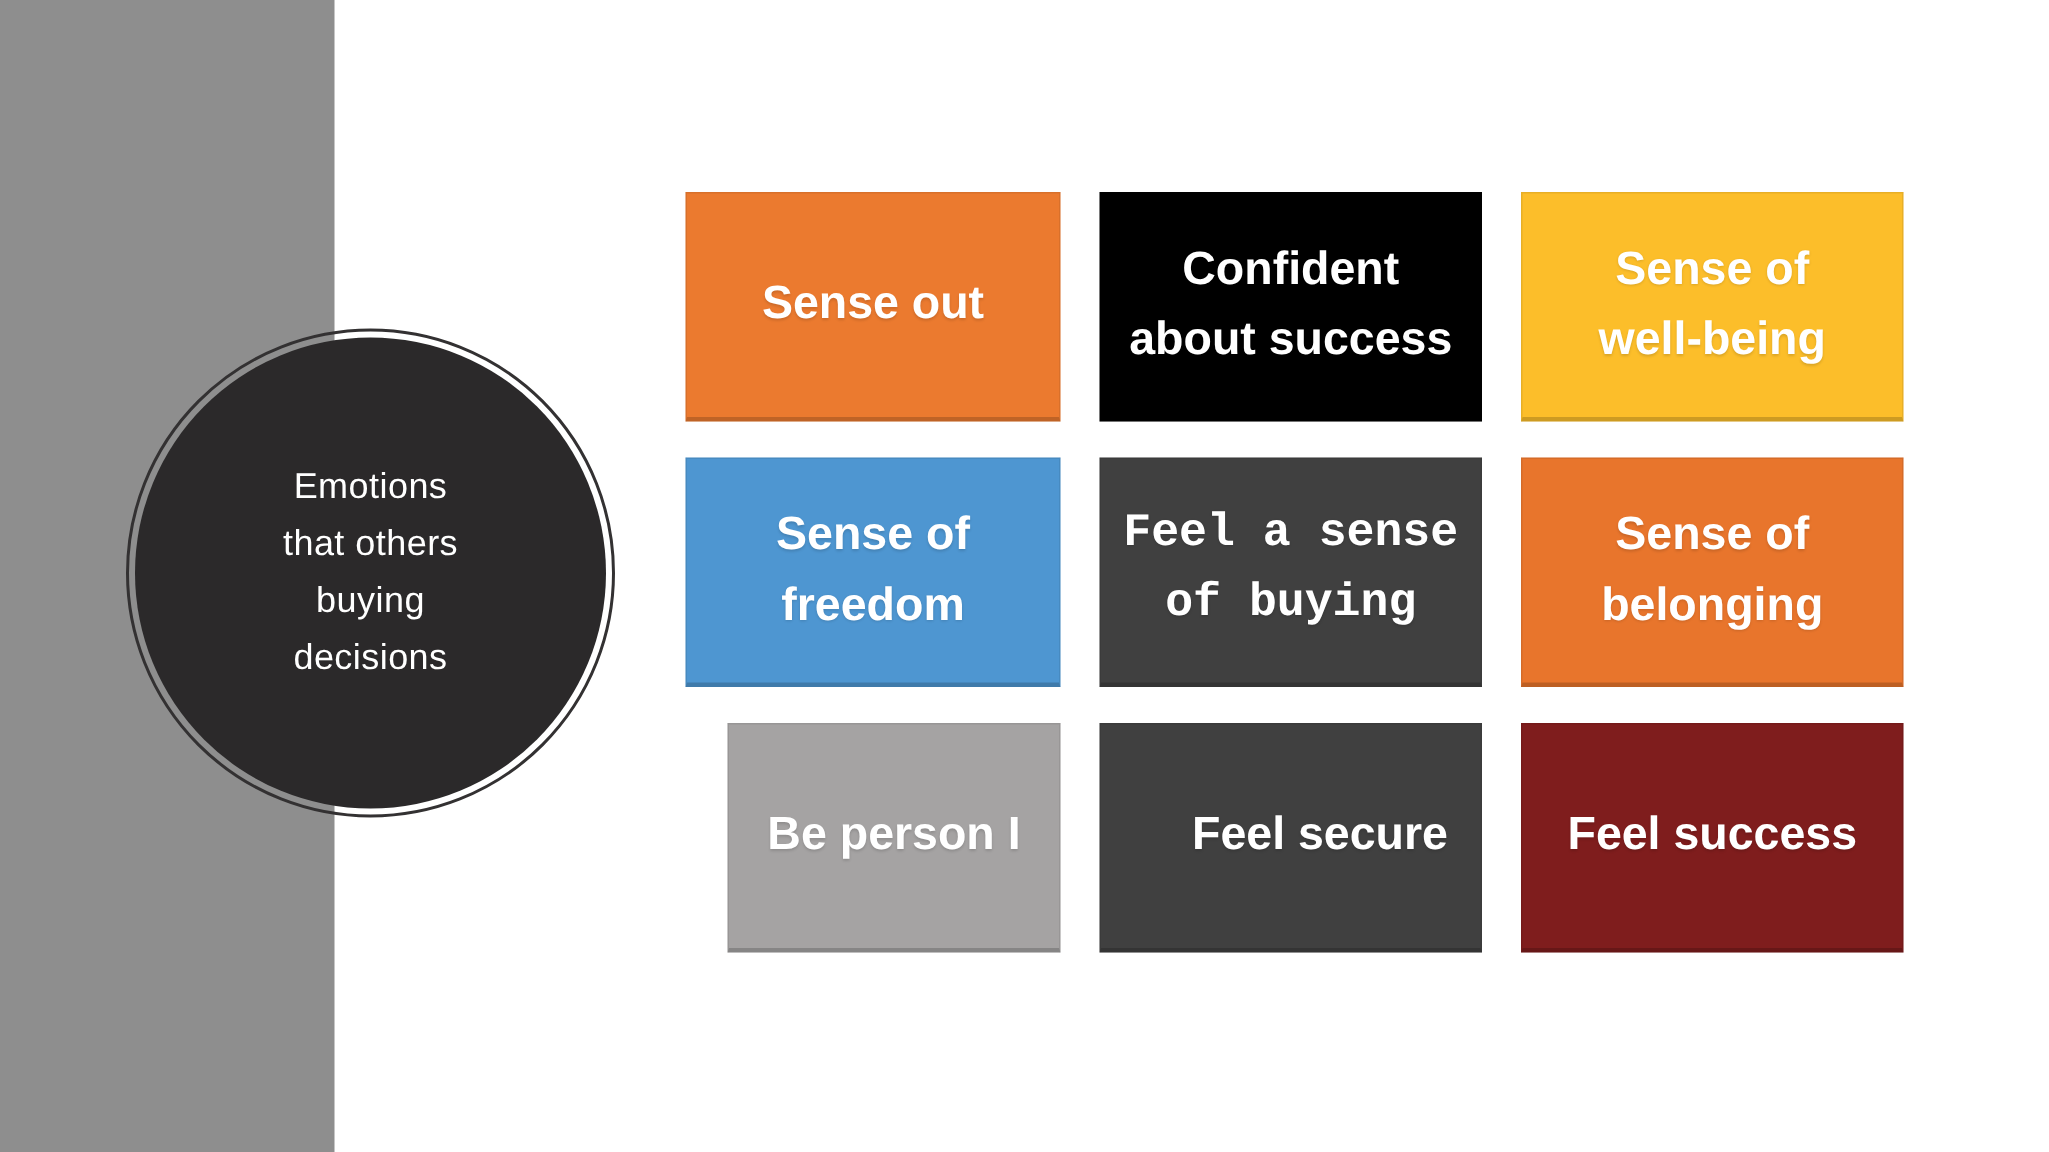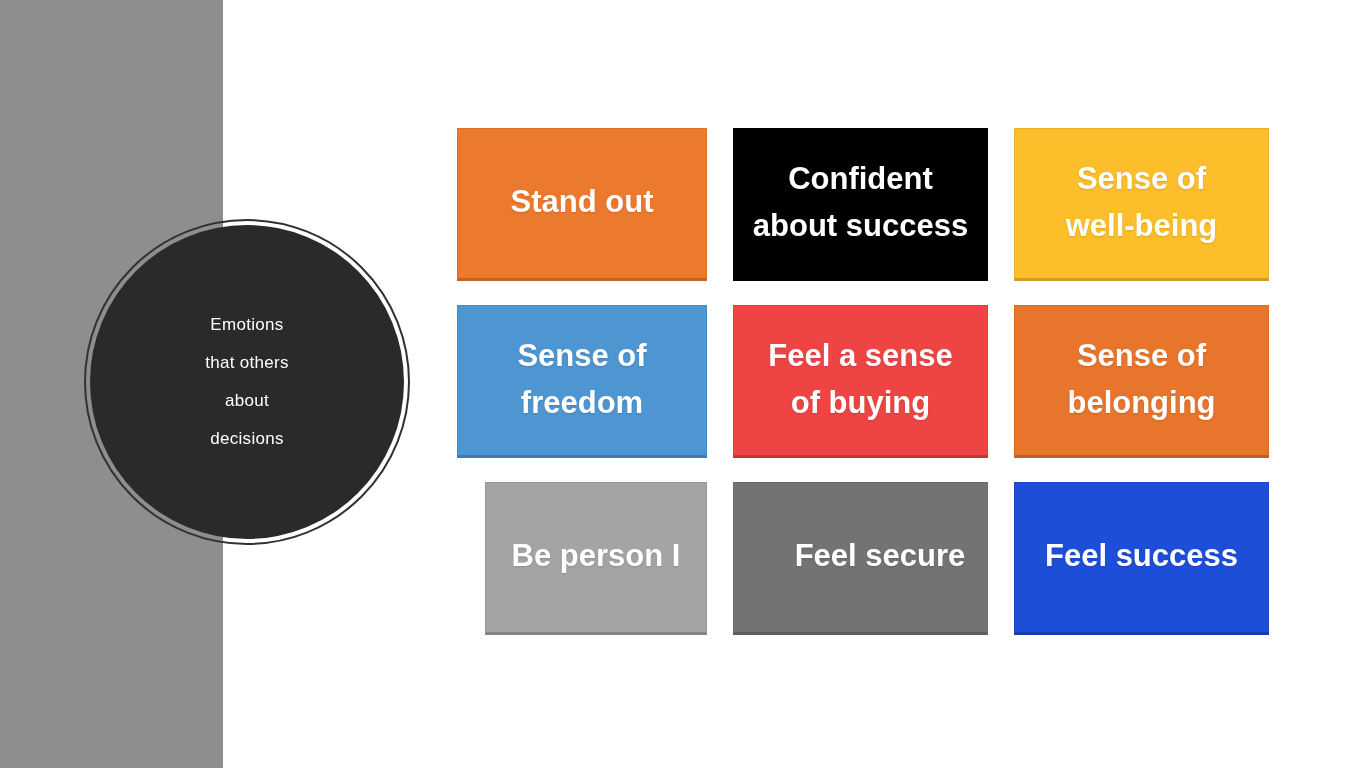--- a/index.html
+++ b/index.html
@@ -40,21 +40,21 @@
     width: 100%;
     height: 100%;
     border-radius: 50%;
     display: flex;
     align-items: center;
     justify-content: center;
     text-align: center;
   }
   .circle-text {
     color: #ffffff;
-    font-size: 17px;
+    font-size: 24px;
     line-height: 38px;
     font-weight: 400;
     letter-spacing: 0.3px;
   }
   .circle-text .line { display: block; }
   .emotion-grid {
     position: absolute;
     left: 457px;
     top: 128px;
     display: grid;
@@ -87,31 +87,31 @@
 
 <div class="stage">
 
   <div class="side-bar" style="background: rgb(142, 142, 142);"></div>
 
   <div class="circle-outer" style="border-color: rgb(51, 49, 50);">
     <div class="circle-inner" style="background: rgb(43, 41, 42);">
       <div class="circle-text">
         <span class="line">Emotions</span>
         <span class="line">that others</span>
-        <span class="line">about</span>
+        <span class="line">buying</span>
         <span class="line">decisions</span>
       </div>
     </div>
   </div>
 
   <div class="emotion-grid">
 
     <div class="box" style="background: rgb(235, 122, 47);">
       <div class="box-label">
-        <span class="line">Stand out</span>
+        <span class="line">Sense out</span>
       </div>
     </div>
 
     <div class="box" style="background: #000000;">
       <div class="box-label">
         <span class="line">Confident</span>
         <span class="line">about success</span>
       </div>
     </div>
 
@@ -122,46 +122,46 @@
       </div>
     </div>
 
     <div class="box" style="background: rgb(78, 150, 209);">
       <div class="box-label">
         <span class="line">Sense of</span>
         <span class="line">freedom</span>
       </div>
     </div>
 
-    <div class="box" style="background: #ef4444;">
+    <div class="box" style="background: #404040; font-family: Liberation Mono, monospace;">
       <div class="box-label">
         <span class="line">Feel a sense</span>
         <span class="line">of buying</span>
       </div>
     </div>
 
     <div class="box" style="background: rgb(232, 117, 44);">
       <div class="box-label">
         <span class="line">Sense of</span>
         <span class="line">belonging</span>
       </div>
     </div>
 
     <div class="box" style="background: rgb(165, 163, 163); margin-left: 28px;">
       <div class="box-label">
         <span class="line">Be person I</span>
       </div>
     </div>
 
-    <div class="box" style="background: #737373; padding-left: 47px;">
+    <div class="box" style="background: #404040; padding-left: 47px;">
       <div class="box-label">
         <span class="line">Feel secure</span>
       </div>
     </div>
 
-    <div class="box" style="background: #1d4ed8;">
+    <div class="box" style="background: #7f1d1d;">
       <div class="box-label">
         <span class="line">Feel success</span>
       </div>
     </div>
 
   </div>
 </div>
 
 </body></html>

